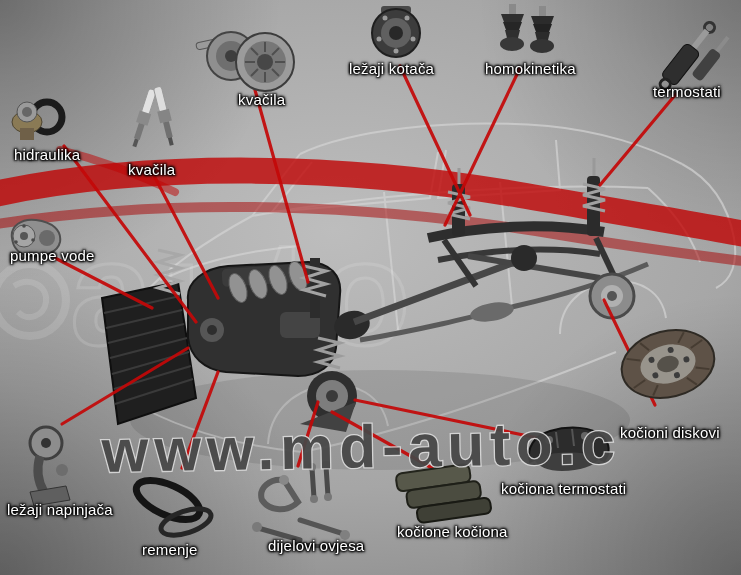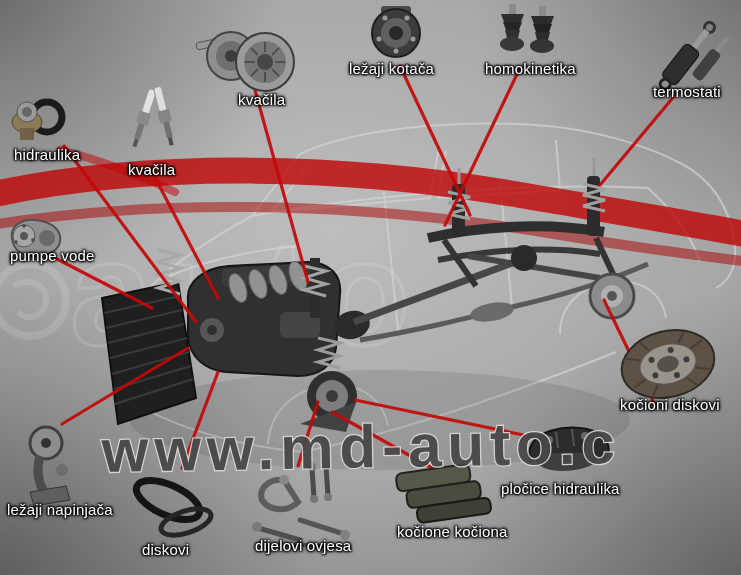--- a/index.html
+++ b/index.html
@@ -18,24 +18,24 @@
     position:absolute;font-size:15px;color:#fff;white-space:nowrap;letter-spacing:.2px;
     text-shadow:-1px -1px 2px #000,1px -1px 2px #000,-1px 1px 2px #000,1px 1px 2px #000,0 0 4px #000;
   }
   #lbl-termostati{left:14px;top:146px}
   #lbl-svjecice{left:128px;top:161px}
   #lbl-kvacila{left:238px;top:91px}
   #lbl-lezaji-kotaca{left:349px;top:60px}
   #lbl-homokinetika{left:485px;top:60px}
   #lbl-amortizeri{left:653px;top:83px}
   #lbl-pumpe-vode{left:10px;top:247px}
-  #lbl-kocioni-diskovi{left:620px;top:396px}
+  #lbl-kocioni-diskovi{left:620px;top:424px}
   #lbl-kociona-hidraulika{left:501px;top:480px}
   #lbl-kocione-plocice{left:397px;top:523px}
-  #lbl-dijelovi-ovjesa{left:255px;top:537px}
+  #lbl-dijelovi-ovjesa{left:268px;top:537px}
   #lbl-remenje{left:142px;top:541px}
   #lbl-lezaji-napinjaca{left:7px;top:501px}
 </style>
 </head>
 <body>
 
 <div id="stage">
   <svg width="741" height="575" viewBox="0 0 741 575">
 
     <g fill="none" stroke="#d4d4d4" stroke-width="2" opacity="0.7">
@@ -309,18 +309,18 @@
   </svg>
 
   <div class="label" id="lbl-termostati">hidraulika</div>
   <div class="label" id="lbl-svjecice">kvačila</div>
   <div class="label" id="lbl-kvacila">kvačila</div>
   <div class="label" id="lbl-lezaji-kotaca">ležaji kotača</div>
   <div class="label" id="lbl-homokinetika">homokinetika</div>
   <div class="label" id="lbl-amortizeri">termostati</div>
   <div class="label" id="lbl-pumpe-vode">pumpe vode</div>
   <div class="label" id="lbl-kocioni-diskovi">kočioni diskovi</div>
-  <div class="label" id="lbl-kociona-hidraulika">pločice hidraulika</div>
+  <div class="label" id="lbl-kociona-hidraulika">kočiona termostati</div>
   <div class="label" id="lbl-kocione-plocice">kočione kočiona</div>
   <div class="label" id="lbl-dijelovi-ovjesa">dijelovi ovjesa</div>
-  <div class="label" id="lbl-remenje">diskovi</div>
+  <div class="label" id="lbl-remenje">remenje</div>
   <div class="label" id="lbl-lezaji-napinjaca">ležaji napinjača</div>
 </div>
 
 </body></html>

